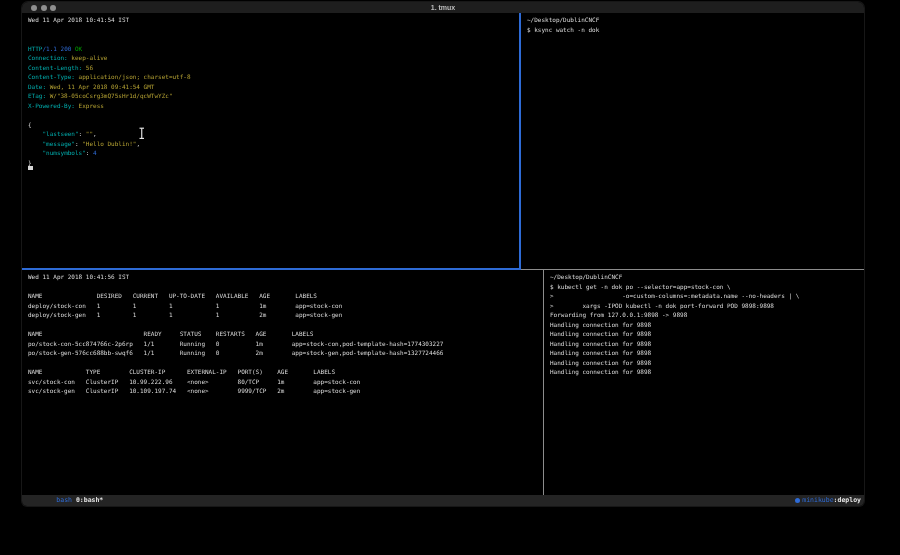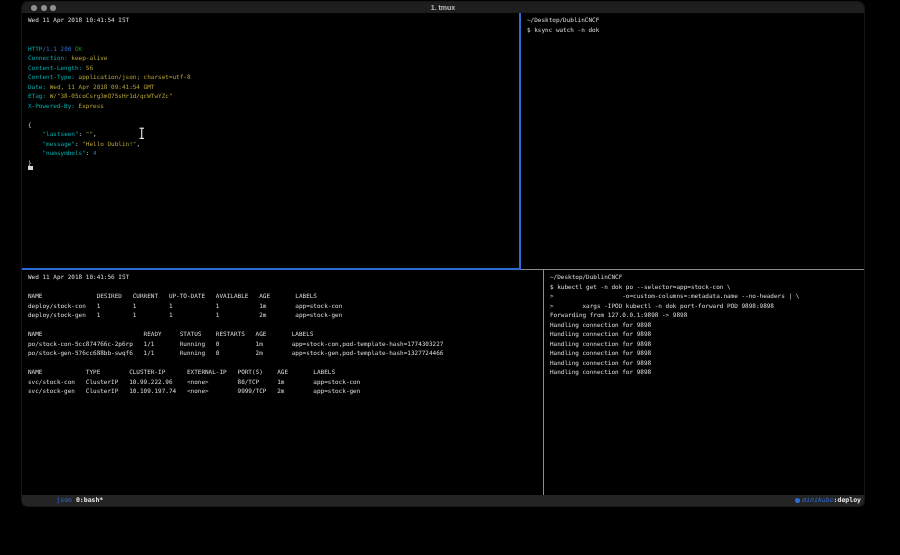--- a/index.html
+++ b/index.html
@@ -24,21 +24,21 @@
   .hdiv-blue{position:absolute;left:0;top:266px;width:499px;height:2px;background:#2e6bd6;}
   .hdiv-gray{position:absolute;left:499px;top:267px;width:343px;height:1px;background:#8c8c8c;}
   .vdiv-bot{position:absolute;left:521px;top:268px;width:1px;height:225px;background:#8c8c8c;}
   .statusbar{position:absolute;left:0;top:493px;width:842px;height:11px;background:#242424;
              border-radius:0 0 5px 5px;display:flex;align-items:center;justify-content:space-between;
              padding:0 3px;box-sizing:border-box;font-size:6.5px;line-height:11px;white-space:pre;}
   .st-session{color:#2e6bd6;}
   .st-window{color:#e6e6e6;font-weight:bold;}
   .st-right{display:flex;align-items:center;gap:2px;}
   .helm-dot{width:5px;height:5px;border-radius:50%;background:#2e6bd6;display:inline-block;}
-  .st-context{color:#2e6bd6;font-style:italic;}
+  .st-context{color:#2e6bd6;}
   .st-namespace{color:#e6e6e6;font-weight:bold;}
   .block-cursor{position:absolute;left:6px;top:153px;width:5px;height:3.5px;background:#d6d6d6;}
   .mouse-ptr{position:absolute;left:116px;top:112px;}
 </style>
 </head>
 <body>
 
 <div class="stage">
   <div class="window">
 
@@ -123,21 +123,21 @@
           <div class="ln">Handling connection for 9898</div>
           <div class="ln">Handling connection for 9898</div>
           <div class="ln">Handling connection for 9898</div>
           <div class="ln">Handling connection for 9898</div>
           <div class="ln">Handling connection for 9898</div>
         </div>
     </div>
 
     <div class="statusbar">
       <div>
-        <span class="st-session">json </span><span class="st-window">0:bash*</span>
+        <span class="st-session">bash </span><span class="st-window">0:bash*</span>
       </div>
       <div class="st-right">
         <span class="helm-dot"></span>
         <span><span class="st-context">minikube</span><span class="st-namespace">:deploy</span></span>
       </div>
     </div>
 
   </div>
 </div>
 

